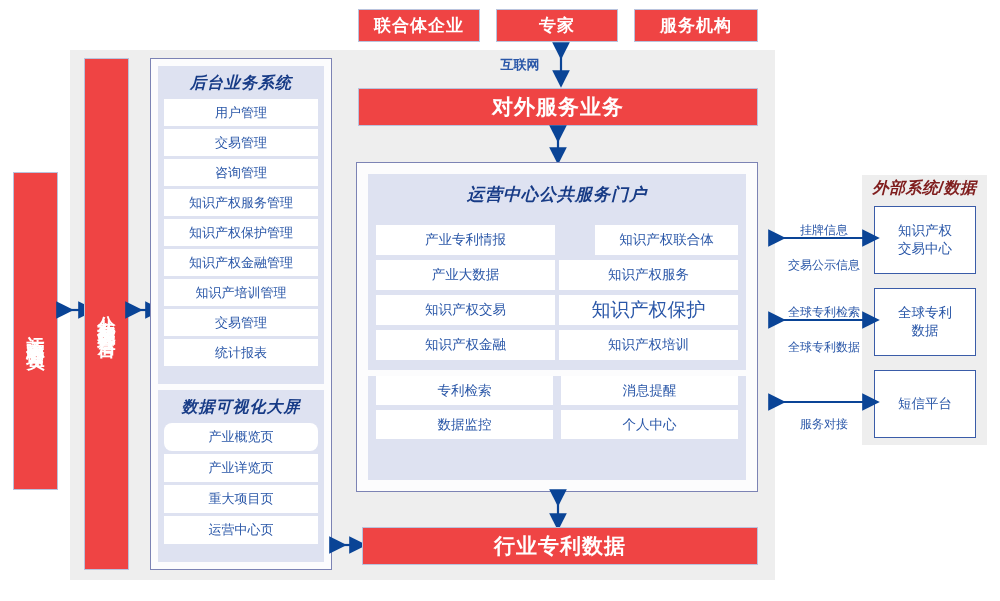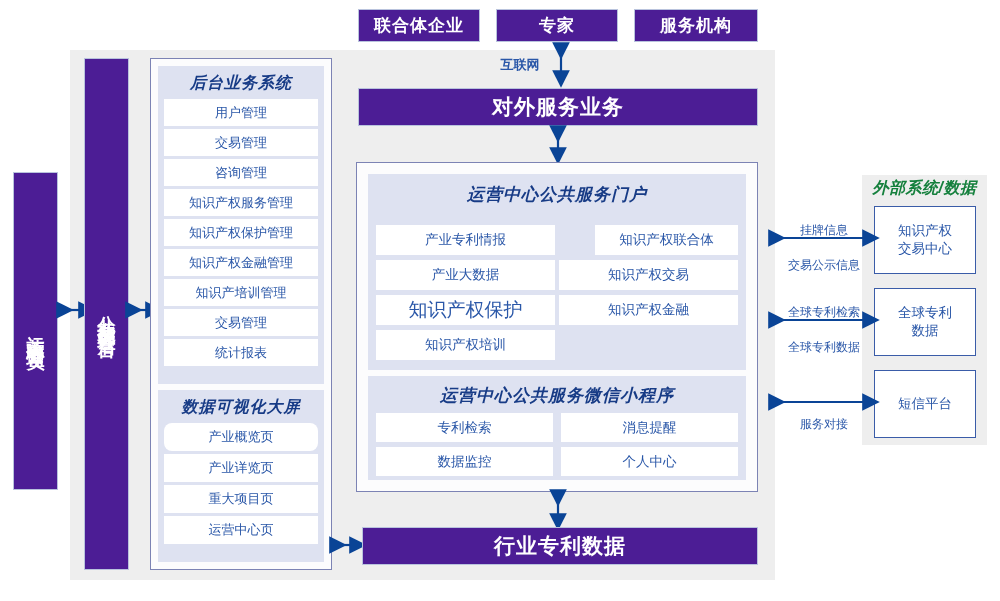--- a/index.html
+++ b/index.html
@@ -15,21 +15,21 @@
     position: relative;
     width: 1000px;
     height: 601px;
     overflow: hidden;
     background: #ffffff;
   }
   .abs { position: absolute; box-sizing: border-box; }
 
   
   .bluebox {
-    background: #4c1d95;
+    background: #ef4444;
     border: 1px solid #b9c3dd;
     color: #ffffff;
     font-weight: bold;
     display: flex;
     align-items: center;
     justify-content: center;
     letter-spacing: 1px;
   }
   .bluebox.vertical {
     writing-mode: vertical-rl;
@@ -73,21 +73,21 @@
     background: #ffffff;
     border: 1px solid #3a5ca8;
     color: #2a57a8;
     display: flex;
     align-items: center;
     justify-content: center;
     text-align: center;
     line-height: 1.35;
   }
   .sect-title {
-    color: #15803d;
+    color: #7f1d1d;
     font-weight: bold;
     font-style: italic;
     letter-spacing: 0.5px;
   }
   .arrow-label {
     color: #2a57a8;
     white-space: nowrap;
     text-align: center;
   }
   svg { display: block; overflow: visible; }
@@ -165,29 +165,29 @@
   </svg>
 
   <div class="abs wpanel" style="left:356px; top:162px; width:402px; height:330px;"></div>
 
   <div class="abs lav" style="left:368px; top:174px; width:378px; height:196px;">
     <div class="lav-title" style="font-size:17px; padding:9px 0 7px 0;">运营中心公共服务门户</div>
     <div style="display:grid; grid-template-columns:1fr 1fr; gap:5px 4px; padding:12px 8px;">
       <div class="cell" style="height:30px; font-size:13.5px;">产业专利情报</div>
       <div class="cell" style="height:30px; font-size:13.5px;margin-left:36px;">知识产权联合体</div>
       <div class="cell" style="height:30px; font-size:13.5px;">产业大数据</div>
+      <div class="cell" style="height:30px; font-size:13.5px;">知识产权服务</div>
       <div class="cell" style="height:30px; font-size:13.5px;">知识产权交易</div>
       <div class="cell" style="height:30px; font-size:19px;">知识产权保护</div>
       <div class="cell" style="height:30px; font-size:13.5px;text-align:right;">知识产权金融</div>
       <div class="cell" style="height:30px; font-size:13.5px;">知识产权培训</div>
     </div>
   </div>
 
   <div class="abs lav" style="left:368px; top:376px; width:378px; height:104px;">
-    <div class="lav-title" style="font-size:17px; padding:8px 0 6px 0;">运营中心公共服务微信小程序</div>
     <div style="display:grid; grid-template-columns:1fr 1fr; gap:5px 8px; padding:0 8px;">
       <div class="cell" style="height:29px; font-size:13.5px;">专利检索</div>
       <div class="cell" style="height:29px; font-size:13.5px;">消息提醒</div>
       <div class="cell" style="height:29px; font-size:13.5px;">数据监控</div>
       <div class="cell" style="height:29px; font-size:13.5px;">个人中心</div>
     </div>
   </div>
 
   <svg class="abs" style="left:548px; top:492px;" width="20" height="36" viewBox="0 0 20 36">
     <line x1="10" y1="6" x2="10" y2="30" stroke="#0a4496" stroke-width="2.2" marker-start="url(#ah)" marker-end="url(#ah)"></line>

